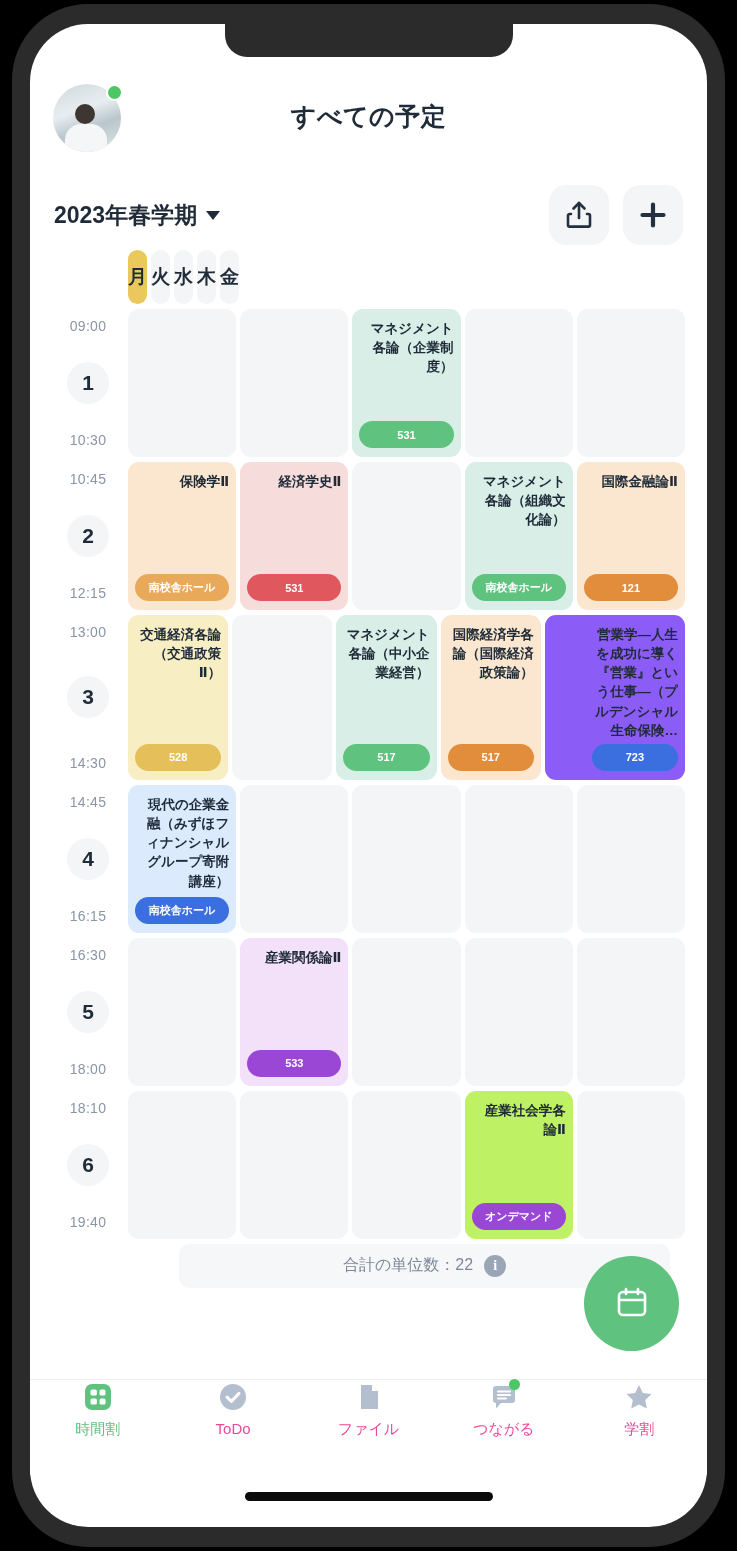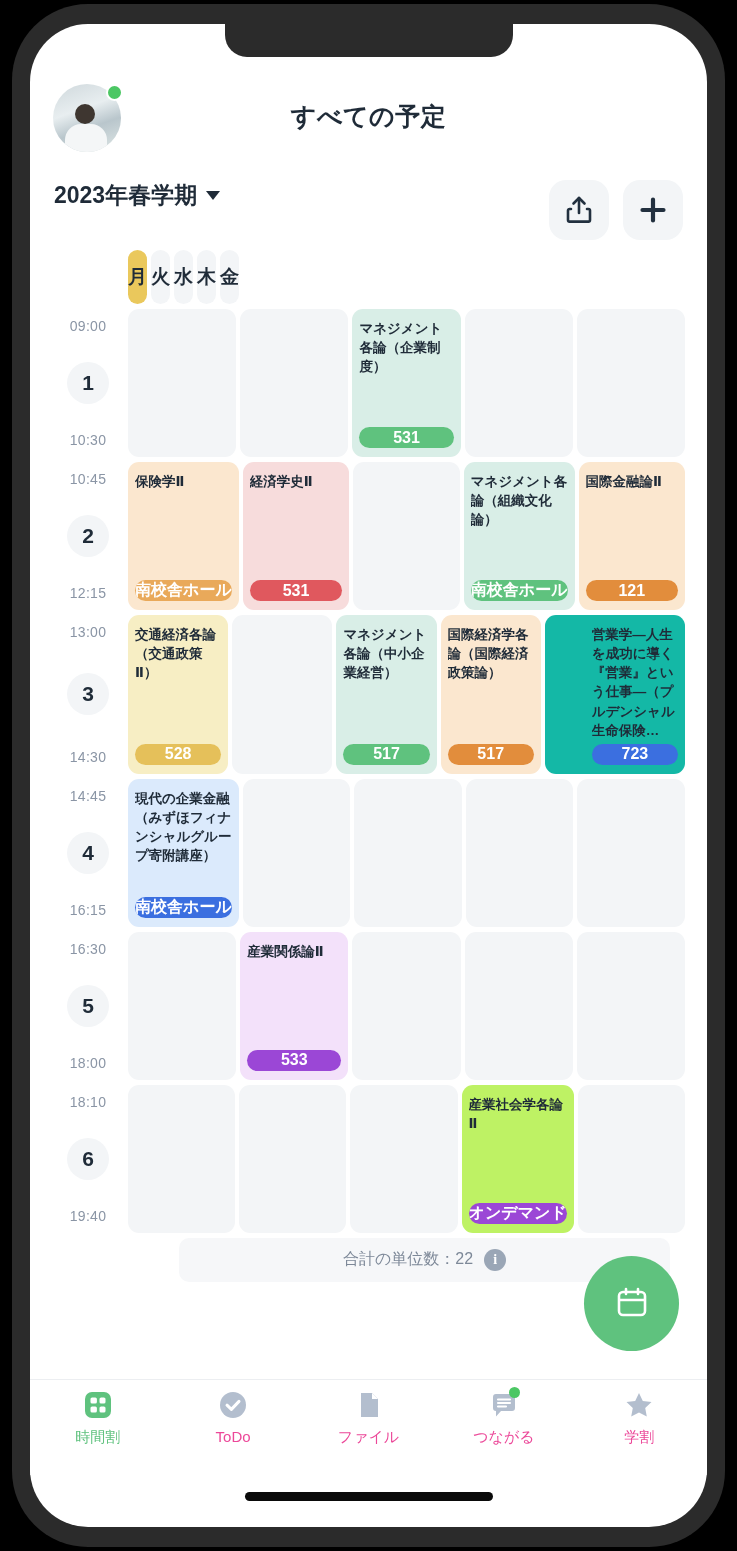--- a/index.html
+++ b/index.html
@@ -95,21 +95,21 @@
     color: #1f2b38;
     letter-spacing: .5px;
   }
 
   
   .term-bar {
     position: relative;
     height: 70px;
     padding: 0 24px;
     display: flex;
-    align-items: flex-start;
+    align-items: center;
   }
   .term-select {
     display: flex;
     align-items: center;
     gap: 9px;
     cursor: pointer;
   }
   .term-label {
     font-size: 23px;
     font-weight: 700;
@@ -207,33 +207,33 @@
     padding: 10px 7px 9px 7px;
     display: flex;
     flex-direction: column;
     overflow: hidden;
   }
   .course-title {
     font-size: 13.5px;
     line-height: 1.42;
     font-weight: 600;
     color: #1f2b38;
-    text-align: left;
+    text-align: right;
     flex: 1 1 auto;
     overflow: hidden;
   }
   .course-pill {
     align-self: stretch;
     margin-top: 4px;
-    height: 21px;
+    height: 27px;
     border-radius: 14px;
     display: flex;
     align-items: center;
     justify-content: center;
-    font-size: 16px;
+    font-size: 11px;
     font-weight: 700;
     color: #ffffff;
     white-space: nowrap;
     overflow: hidden;
   }
 
   
   .credits-row {
     display: flex;
     padding: 0 37px;
@@ -286,21 +286,21 @@
   }
 
   
   .tabbar {
     position: absolute;
     left: 0; right: 0; bottom: 52px;
     height: 96px;
     border-top: 1px solid #eceef1;
     display: flex;
     align-items: flex-start;
-    padding-top: 8px;
+    padding-top: 0;
     background: #fff;
     z-index: 30;
   }
   .tab {
     flex: 1 1 0;
     display: flex;
     flex-direction: column;
     align-items: center;
     gap: 6px;
     cursor: pointer;
@@ -450,21 +450,21 @@
                 <div class="course-title">マネジメント各論（中小企業経営）</div>
                 <div class="course-pill" style="background:#5fc27e">517</div>
               </div>
             </div>
             <div class="daycell" style="background: rgb(251, 231, 207);">
               <div class="course">
                 <div class="course-title">国際経済学各論（国際経済政策論）</div>
                 <div class="course-pill" style="background:#e28d3c">517</div>
               </div>
             </div>
-            <div class="daycell" style="background: #14b8a6; padding-left: 40px;">
+            <div class="daycell" style="background: #8b5cf6; padding-left: 40px;">
               <div class="course">
                 <div class="course-title">営業学—人生を成功に導く『営業』という仕事—（プルデンシャル生命保険…</div>
                 <div class="course-pill" style="background:#3b6fe0">723</div>
               </div>
             </div>
           </div>
           <div class="grid-row period-row">
             <div class="time-col">
               <div class="time-inner">
                 <span class="time-text">14:45</span>

